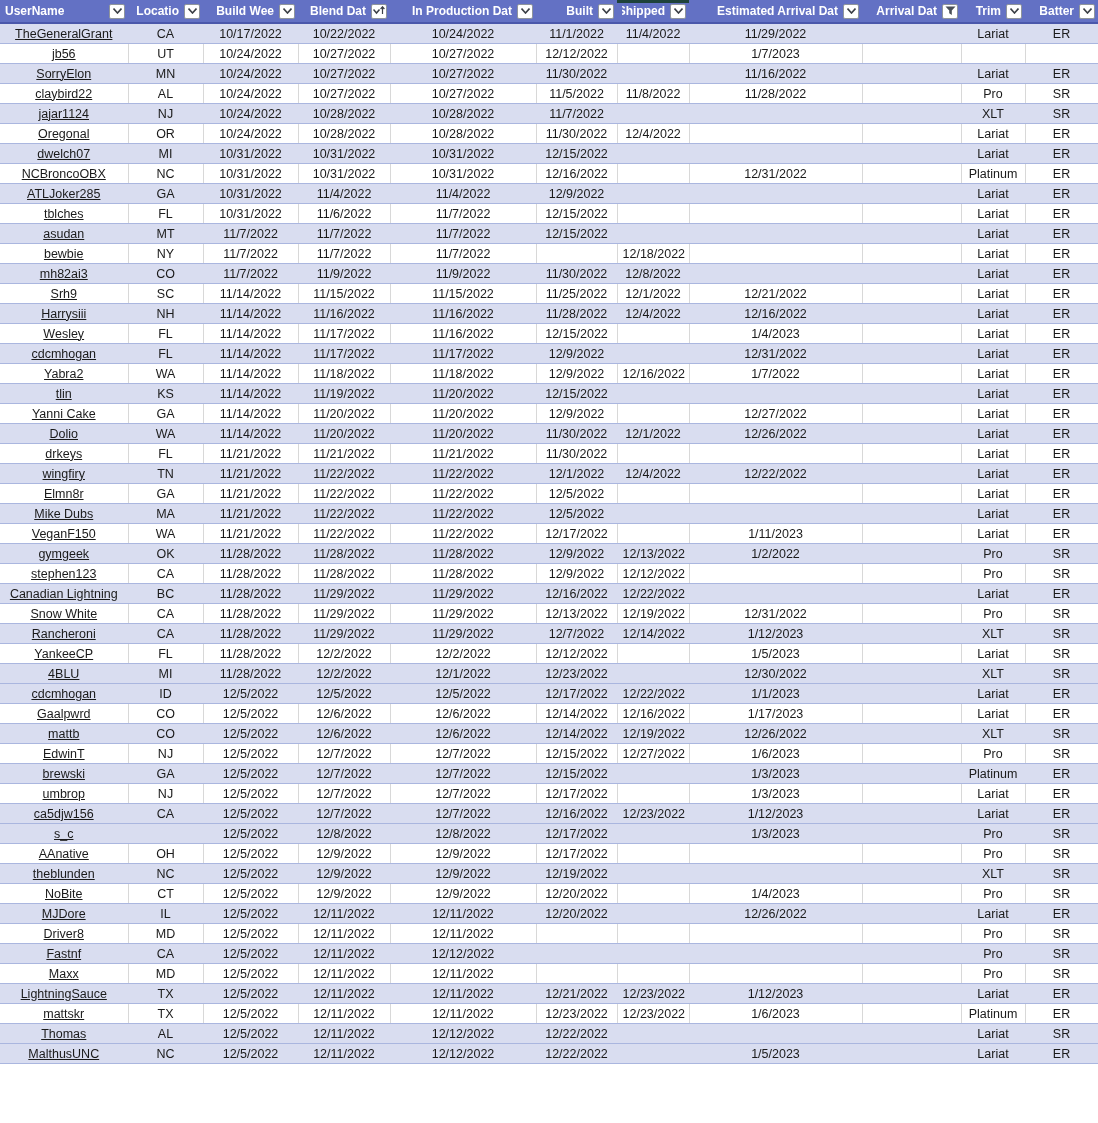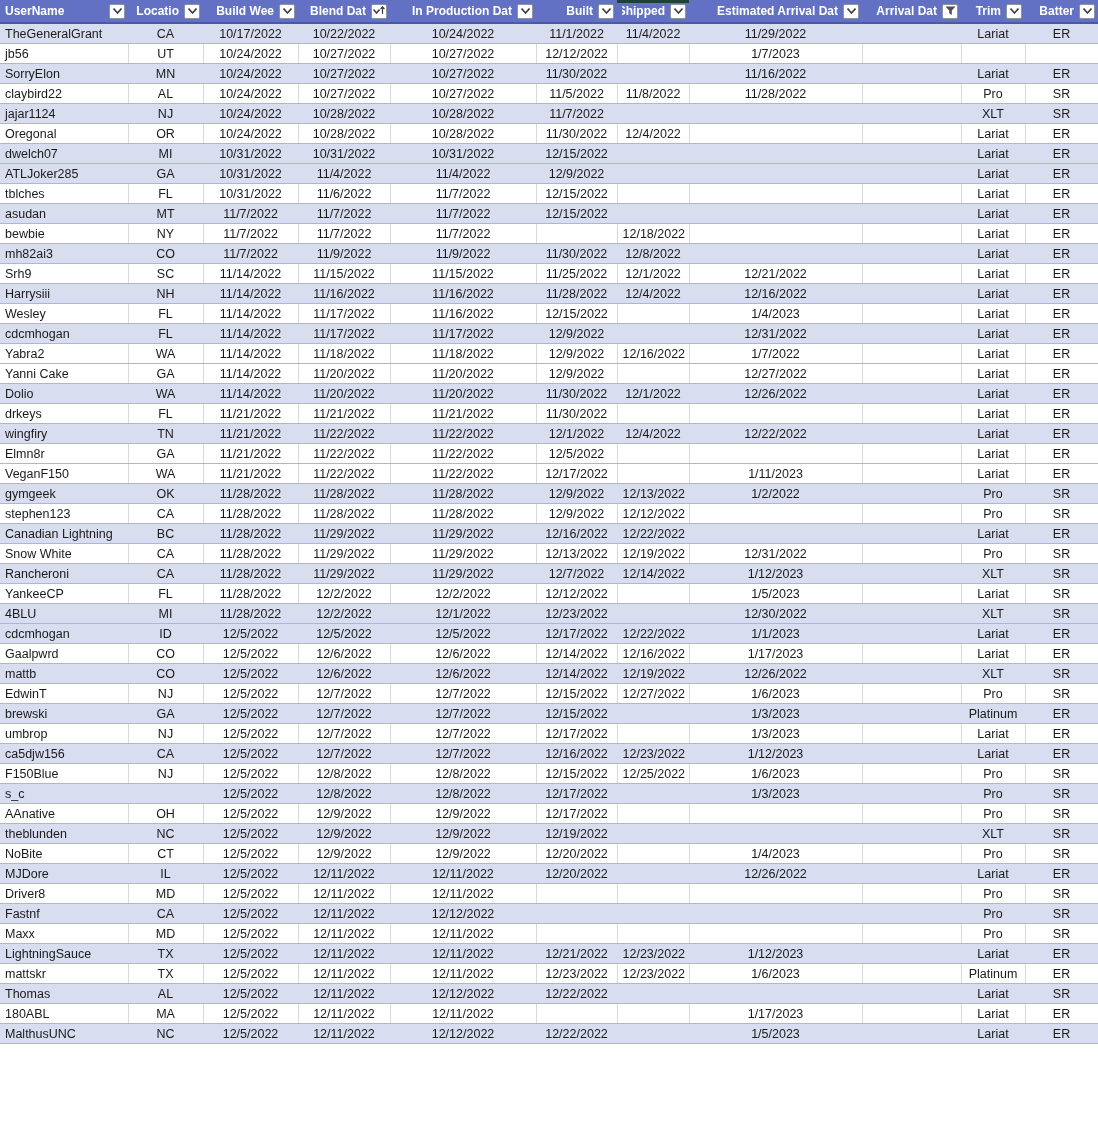--- a/index.html
+++ b/index.html
@@ -56,21 +56,21 @@
     color:#1a1a1a;
     padding:0 5px;
     white-space:nowrap;
     overflow:hidden;
     text-align:center;
     border-bottom:1px solid #aab6df;
   }
   tbody tr.odd  td { background:#D9DDF0; border-right:1px solid #D9DDF0; }
   tbody tr.even td { background:#ffffff; border-right:1px solid #d8d8d8; }
   tbody td:last-child { border-right:none; }
-  tbody td.align-left { text-align:left; }
+  tbody td.align-left { text-align:center;text-decoration:underline; }
   .selbar {
     position:absolute;
     top:0; left:617px;
     width:72px; height:3px;
     background:#1E423A;
     z-index:5;
   }
 </style>
 </head>
 <body>
@@ -313,20 +313,33 @@
           <td>10/31/2022</td>
           <td>10/31/2022</td>
           <td>10/31/2022</td>
           <td>12/15/2022</td>
           <td></td>
           <td></td>
           <td></td>
           <td>Lariat</td>
           <td>ER</td>
         </tr>
+        <tr class="even">
+          <td class="align-left">NCBroncoOBX</td>
+          <td>NC</td>
+          <td>10/31/2022</td>
+          <td>10/31/2022</td>
+          <td>10/31/2022</td>
+          <td>12/16/2022</td>
+          <td></td>
+          <td>12/31/2022</td>
+          <td></td>
+          <td>Platinum</td>
+          <td>ER</td>
+        </tr>
         <tr class="odd">
           <td class="align-left">ATLJoker285</td>
           <td>GA</td>
           <td>10/31/2022</td>
           <td>11/4/2022</td>
           <td>11/4/2022</td>
           <td>12/9/2022</td>
           <td></td>
           <td></td>
           <td></td>
@@ -443,20 +456,33 @@
           <td>11/14/2022</td>
           <td>11/18/2022</td>
           <td>11/18/2022</td>
           <td>12/9/2022</td>
           <td>12/16/2022</td>
           <td>1/7/2022</td>
           <td></td>
           <td>Lariat</td>
           <td>ER</td>
         </tr>
+        <tr class="odd">
+          <td class="align-left">tlin</td>
+          <td>KS</td>
+          <td>11/14/2022</td>
+          <td>11/19/2022</td>
+          <td>11/20/2022</td>
+          <td>12/15/2022</td>
+          <td></td>
+          <td></td>
+          <td></td>
+          <td>Lariat</td>
+          <td>ER</td>
+        </tr>
         <tr class="even">
           <td class="align-left">Yanni Cake</td>
           <td>GA</td>
           <td>11/14/2022</td>
           <td>11/20/2022</td>
           <td>11/20/2022</td>
           <td>12/9/2022</td>
           <td></td>
           <td>12/27/2022</td>
           <td></td>
@@ -508,20 +534,33 @@
           <td>11/21/2022</td>
           <td>11/22/2022</td>
           <td>11/22/2022</td>
           <td>12/5/2022</td>
           <td></td>
           <td></td>
           <td></td>
           <td>Lariat</td>
           <td>ER</td>
         </tr>
+        <tr class="odd">
+          <td class="align-left">Mike Dubs</td>
+          <td>MA</td>
+          <td>11/21/2022</td>
+          <td>11/22/2022</td>
+          <td>11/22/2022</td>
+          <td>12/5/2022</td>
+          <td></td>
+          <td></td>
+          <td></td>
+          <td>Lariat</td>
+          <td>ER</td>
+        </tr>
         <tr class="even">
           <td class="align-left">VeganF150</td>
           <td>WA</td>
           <td>11/21/2022</td>
           <td>11/22/2022</td>
           <td>11/22/2022</td>
           <td>12/17/2022</td>
           <td></td>
           <td>1/11/2023</td>
           <td></td>
@@ -703,33 +742,20 @@
           <td>12/5/2022</td>
           <td>12/7/2022</td>
           <td>12/7/2022</td>
           <td>12/16/2022</td>
           <td>12/23/2022</td>
           <td>1/12/2023</td>
           <td></td>
           <td>Lariat</td>
           <td>ER</td>
         </tr>
-        <tr class="even">
-          <td class="align-left">F150Blue</td>
-          <td>NJ</td>
-          <td>12/5/2022</td>
-          <td>12/8/2022</td>
-          <td>12/8/2022</td>
-          <td>12/15/2022</td>
-          <td>12/25/2022</td>
-          <td>1/6/2023</td>
-          <td></td>
-          <td>Pro</td>
-          <td>SR</td>
-        </tr>
         <tr class="odd">
           <td class="align-left">s_c</td>
           <td></td>
           <td>12/5/2022</td>
           <td>12/8/2022</td>
           <td>12/8/2022</td>
           <td>12/17/2022</td>
           <td></td>
           <td>1/3/2023</td>
           <td></td>
@@ -858,33 +884,20 @@
           <td>AL</td>
           <td>12/5/2022</td>
           <td>12/11/2022</td>
           <td>12/12/2022</td>
           <td>12/22/2022</td>
           <td></td>
           <td></td>
           <td></td>
           <td>Lariat</td>
           <td>SR</td>
-        </tr>
-        <tr class="even">
-          <td class="align-left">180ABL</td>
-          <td>MA</td>
-          <td>12/5/2022</td>
-          <td>12/11/2022</td>
-          <td>12/11/2022</td>
-          <td></td>
-          <td></td>
-          <td>1/17/2023</td>
-          <td></td>
-          <td>Lariat</td>
-          <td>ER</td>
         </tr>
         <tr class="odd">
           <td class="align-left">MalthusUNC</td>
           <td>NC</td>
           <td>12/5/2022</td>
           <td>12/11/2022</td>
           <td>12/12/2022</td>
           <td>12/22/2022</td>
           <td></td>
           <td>1/5/2023</td>

